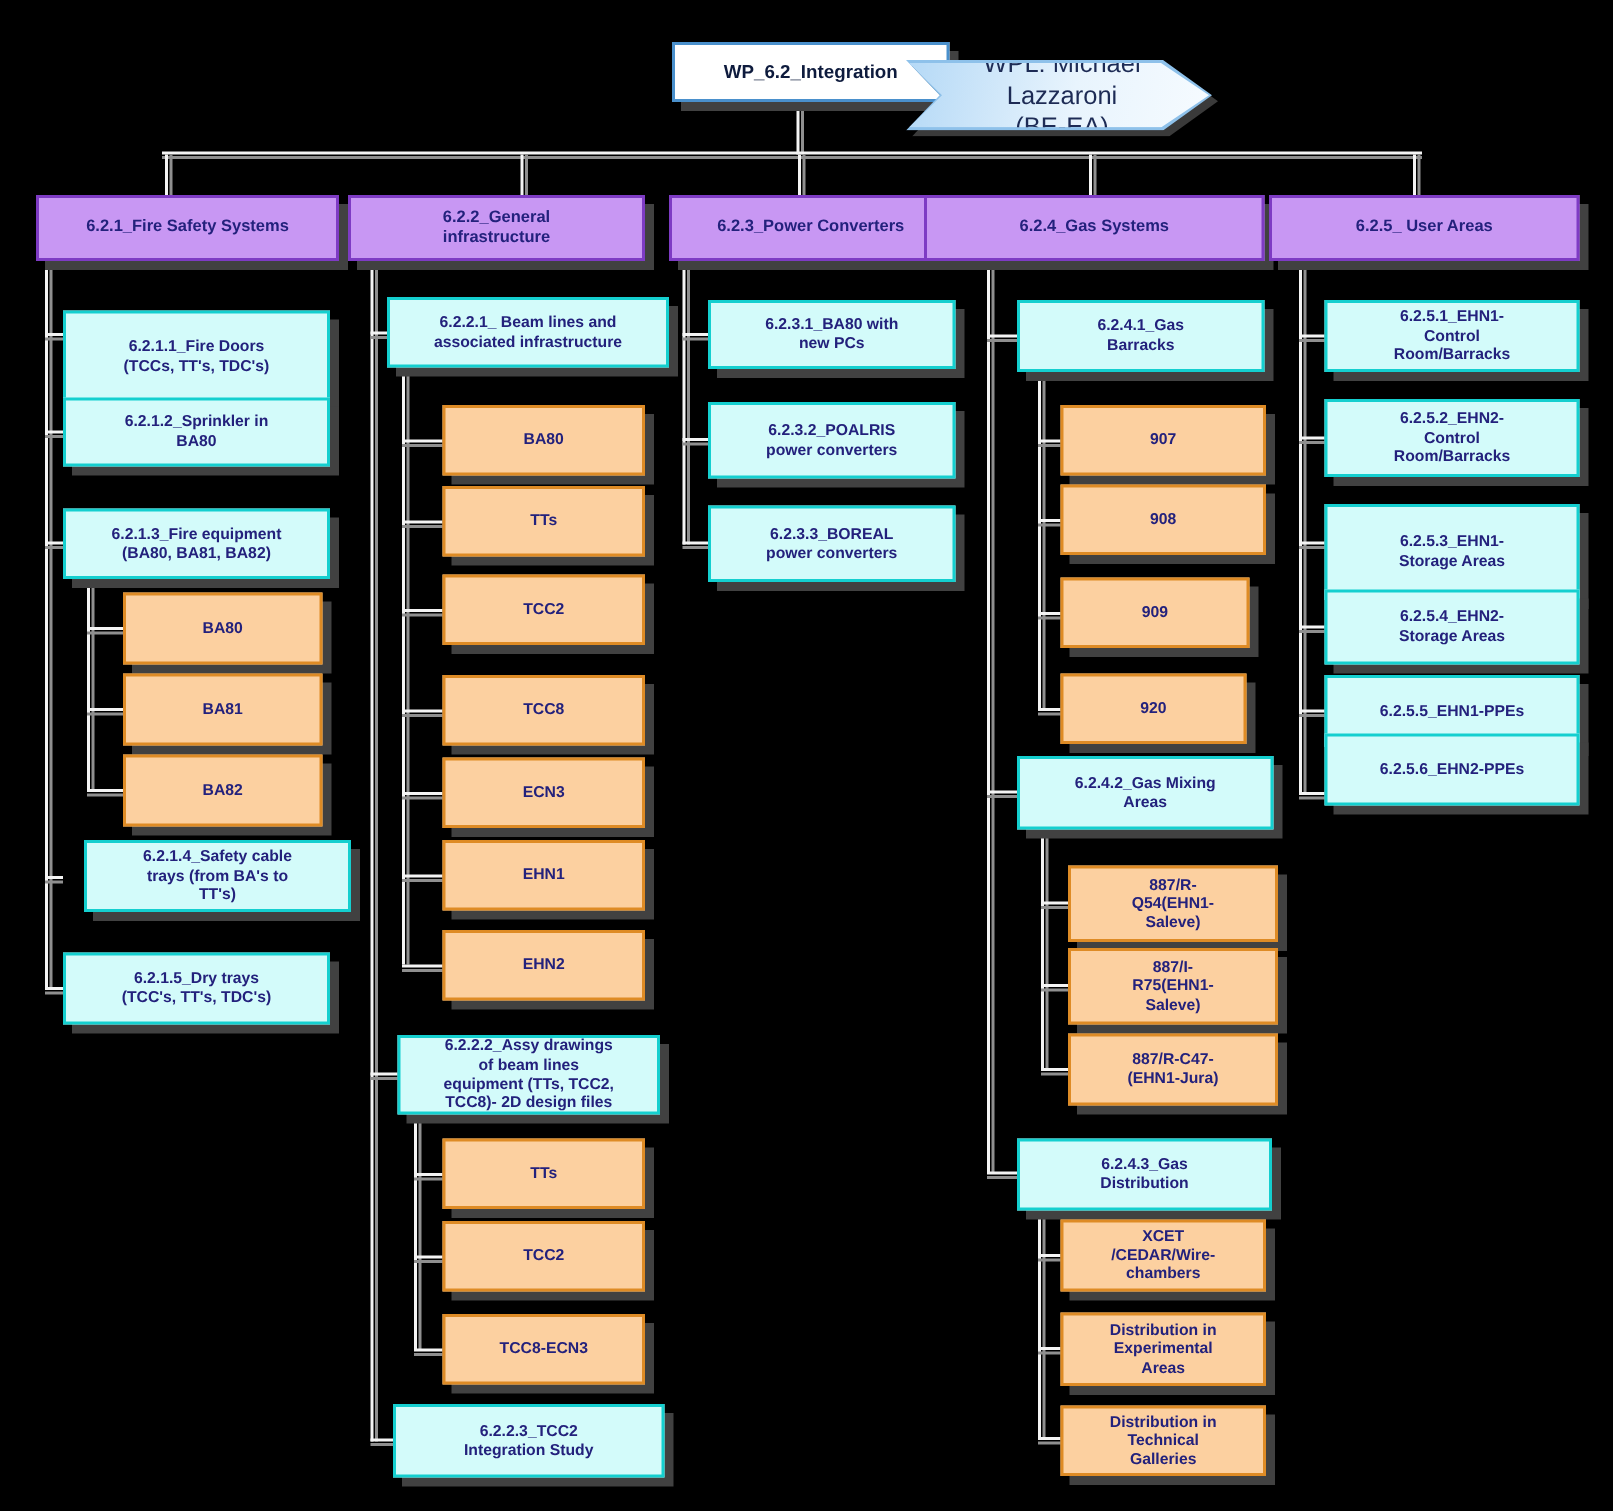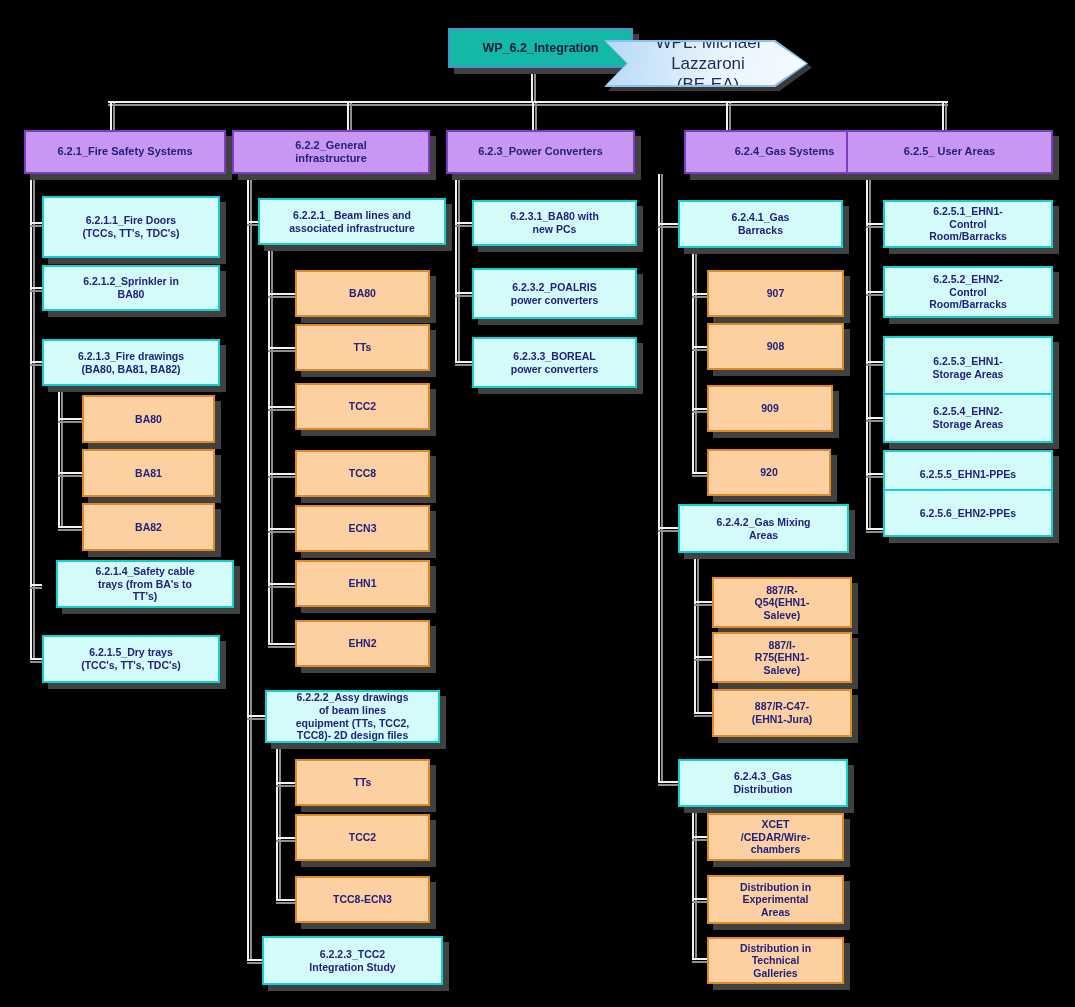--- a/index.html
+++ b/index.html
@@ -9,21 +9,21 @@
   .lh,.lv{position:absolute;background:#f4f4f4;}
   .lh{height:2px;box-shadow:0 3px 0 #8f8f8f;}
   .lv{width:2px;box-shadow:3px 0 0 #8f8f8f;}
   
   .node{position:absolute;box-sizing:border-box;display:flex;align-items:center;justify-content:center;
         text-align:center;white-space:pre-line;font-weight:700;font-size:10.5px;line-height:1.2;
         color:#23217c;box-shadow:6px 6px 0 #414141;padding:1px 2px;z-index:3;}
   .purple{background:#c897f3;border:2px solid #7e3bc4;font-size:11px;}
   .cyan{background:#d3fbfa;border:2px solid #14cfcf;}
   .orange{background:#fcd0a0;border:2px solid #de8b25;}
-  .root{background:#14b8a6;border:2px solid #4a90cc;font-size:12.5px;color:#0e1b3d;z-index:5;}
+  .root{background:#ffffff;border:2px solid #4a90cc;font-size:12.5px;color:#0e1b3d;z-index:5;}
   
   .banner{position:absolute;left:604px;top:40px;width:204px;height:47px;z-index:6;
           filter:drop-shadow(4px 4px 0 #3a3a3a);}
   .banner .outer{position:absolute;inset:0;background:#8ec1ea;
           clip-path:polygon(0% 0%,84% 0%,100% 50%,84% 100%,0% 100%,11% 50%);}
   .banner .inner{position:absolute;inset:2px;background:linear-gradient(100deg,#b5d9f6 0%,#e8f4fd 55%,#f6fbff 100%);
           clip-path:polygon(0% 0%,84% 0%,100% 50%,84% 100%,0% 100%,11% 50%);
           display:flex;align-items:center;justify-content:center;box-sizing:border-box;
           padding-left:22px;padding-right:18px;font-size:17px;font-weight:400;color:#1d2b55;
           text-align:center;white-space:pre-line;line-height:1.25;}
@@ -104,28 +104,28 @@
   <div class="banner">
     <div class="outer"></div>
     <div class="inner">WPL: Michael Lazzaroni
 (BE-EA)</div>
   </div>
 
   <div class="node purple" style="left:24px;top:130px;width:202px;height:44px">6.2.1_Fire Safety Systems</div>
   <div class="node purple" style="left:232px;top:130px;width:198px;height:44px">6.2.2_General
 infrastructure</div>
   <div class="node purple" style="left:446px;top:130px;width:189px;height:44px">6.2.3_Power Converters</div>
-  <div class="node purple" style="left:684px;top:130px;width:201px;height:44px">6.2.4_Gas Systems</div>
+  <div class="node purple" style="left:616px;top:130px;width:227px;height:44px">6.2.4_Gas Systems</div>
   <div class="node purple" style="left:846px;top:130px;width:207px;height:44px">6.2.5_ User Areas</div>
 
-  <div class="node cyan" style="left:42px;top:196px;width:178px;height:62px">6.2.1.1_Fire Doors
+  <div class="node cyan" style="left:42px;top:207px;width:178px;height:62px">6.2.1.1_Fire Doors
 (TCCs, TT's, TDC's)</div>
   <div class="node cyan" style="left:42px;top:265px;width:178px;height:46px">6.2.1.2_Sprinkler in
 BA80</div>
-  <div class="node cyan" style="left:42px;top:339px;width:178px;height:47px">6.2.1.3_Fire drawings
+  <div class="node cyan" style="left:42px;top:339px;width:178px;height:47px">6.2.1.3_Fire equipment
 (BA80, BA81, BA82)</div>
   <div class="node orange" style="left:82px;top:395px;width:133px;height:48px">BA80</div>
   <div class="node orange" style="left:82px;top:449px;width:133px;height:48px">BA81</div>
   <div class="node orange" style="left:82px;top:503px;width:133px;height:48px">BA82</div>
   <div class="node cyan" style="left:56px;top:560px;width:178px;height:48px">6.2.1.4_Safety cable
 trays (from BA's to
 TT's)</div>
   <div class="node cyan" style="left:42px;top:635px;width:178px;height:48px">6.2.1.5_Dry trays
 (TCC's, TT's, TDC's)</div>
 

